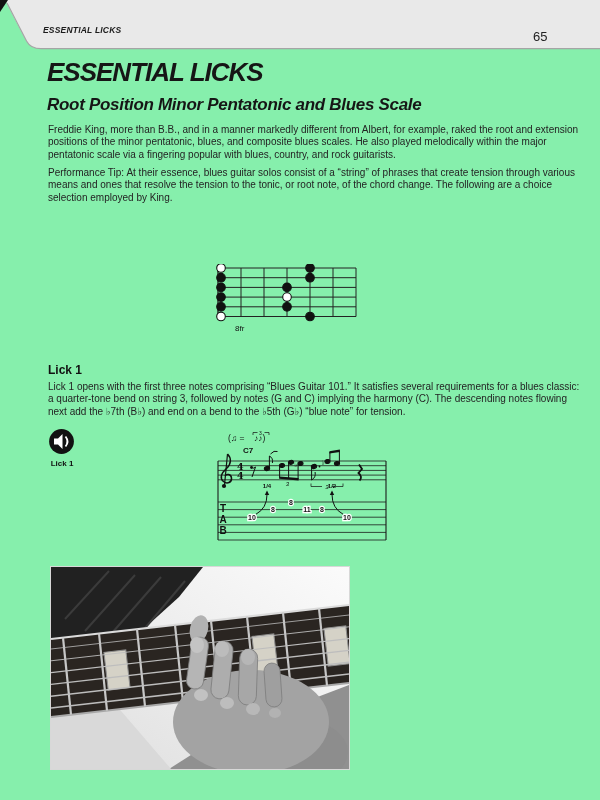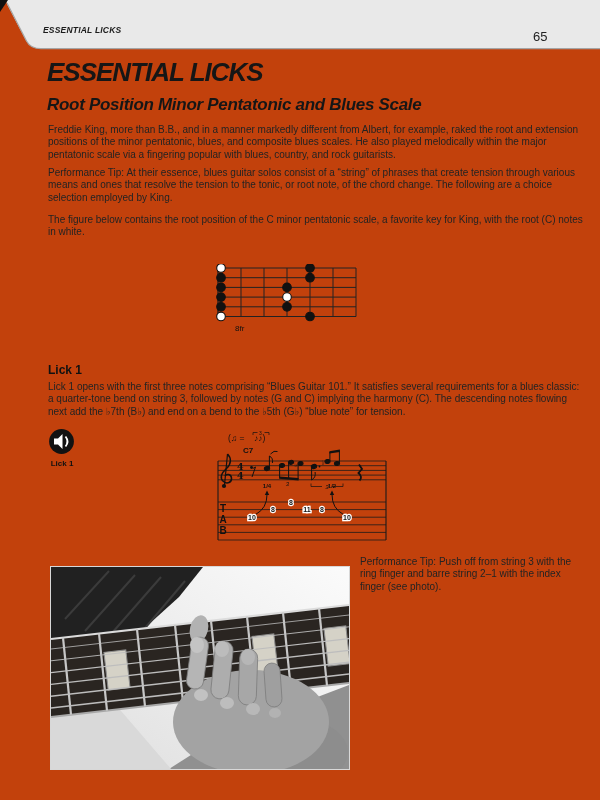--- a/index.html
+++ b/index.html
@@ -1,16 +1,16 @@
 <!DOCTYPE html>
 <html><head>
 <meta charset="utf-8">
 <style>
   html,body{margin:0;padding:0;background:#888;}
-  .page{position:relative;width:600px;height:800px;background:#c2410c;overflow:hidden;
+  .page{position:relative;width:600px;height:800px;background:#86efac;overflow:hidden;
         font-family:"Liberation Sans","DejaVu Sans",sans-serif;color:#222;}
   .abs{position:absolute;}
   .runhead{left:43px;top:25px;font-size:8.5px;font-weight:bold;font-style:italic;color:#1b1b1b;letter-spacing:.2px;}
   .pagenum{left:533px;top:29px;font-size:13px;color:#222;}
   .maintitle{left:47px;top:57px;font-size:26px;font-weight:bold;font-style:italic;color:#161616;letter-spacing:-1px;}
   .subtitle{left:47px;top:95px;font-size:17px;font-weight:bold;font-style:italic;color:#161616;letter-spacing:-.3px;}
   .body{width:536px;font-size:10px;line-height:12.4px;color:#232323;}
   .b{font-weight:normal;}
   .p1{left:48px;top:124px;}
   .p2{left:48px;top:167px;}
@@ -44,21 +44,20 @@
     <path d="M0,0 L8,0 L0,12 Z" fill="#111"></path>
   </svg>
   <div class="abs runhead">ESSENTIAL LICKS</div>
   <div class="abs pagenum">65</div>
 
   <div class="abs maintitle">ESSENTIAL LICKS</div>
   <div class="abs subtitle">Root Position Minor Pentatonic and Blues Scale</div>
 
   <div class="abs body p1">Freddie King, more than B.B., and in a manner markedly different from Albert, for example, raked the root and extension positions of the minor pentatonic, blues, and composite blues scales. He also played melodically within the major pentatonic scale via a fingering popular with blues, country, and rock guitarists.</div>
   <div class="abs body p2"><span class="b">Performance Tip:</span><span> At their essence, blues guitar solos consist of a “string” of phrases that create tension through various means and ones that resolve the tension to the tonic, or root note, of the chord change. The following are a choice selection employed by King.</span></div>
-  <div class="abs body p3">The figure below contains the root position of the C minor pentatonic scale, a favorite key for King, with the root (C) notes in white.</div>
 
   <svg class="abs" style="left:213px;top:264px;" width="160" height="75">
     <g stroke="#222" stroke-width="1">
       <line x1="5" y1="4" x2="143" y2="4"></line>
         <line x1="5" y1="13.7" x2="143" y2="13.7"></line>
       <line x1="5" y1="23.4" x2="143" y2="23.4"></line>
         <line x1="5" y1="33.1" x2="143" y2="33.1"></line>
       <line x1="5" y1="42.8" x2="143" y2="42.8"></line>
         <line x1="5" y1="52.5" x2="143" y2="52.5"></line>
       <line x1="5" y1="4" x2="5" y2="52.5" stroke-width="1.4"></line>
@@ -187,21 +186,20 @@
         <text x="81" y="79.6" class="tabnum" text-anchor="middle">8</text>
         <text x="97" y="87.19999999999999" class="tabnum" text-anchor="middle">11</text>
         <text x="112" y="87.19999999999999" class="tabnum" text-anchor="middle">8</text>
         <text x="137" y="94.8" class="tabnum" text-anchor="middle">10</text>
         <path d="M133,89.2 Q122,83.2 122,69.5" fill="none" stroke="#111" stroke-width="1"></path>
         <path d="M122,65.5 l-2.2,4.5 l4.4,0 Z" fill="#111"></path>
         <text x="122" y="63" class="bendlabel" text-anchor="middle">1/2</text>
       </g>
   </svg>
 
-  <div class="abs tip"><span class="b">Performance Tip:</span><span> Push off from string 3 with the ring finger and barre string 2–1 with the index finger (see photo).</span></div>
 
   <div class="abs photo">
     <svg width="298" height="202" viewBox="0 0 298 202">
       <defs>
         <linearGradient id="pbg" x1="1" y1="0" x2="0" y2="1">
           <stop offset="0" stop-color="#fbfbfb"></stop>
             <stop offset="1" stop-color="#dedede"></stop>
         </linearGradient>
       </defs>
       <rect x="0" y="0" width="298" height="202" fill="url(#pbg)"></rect>

